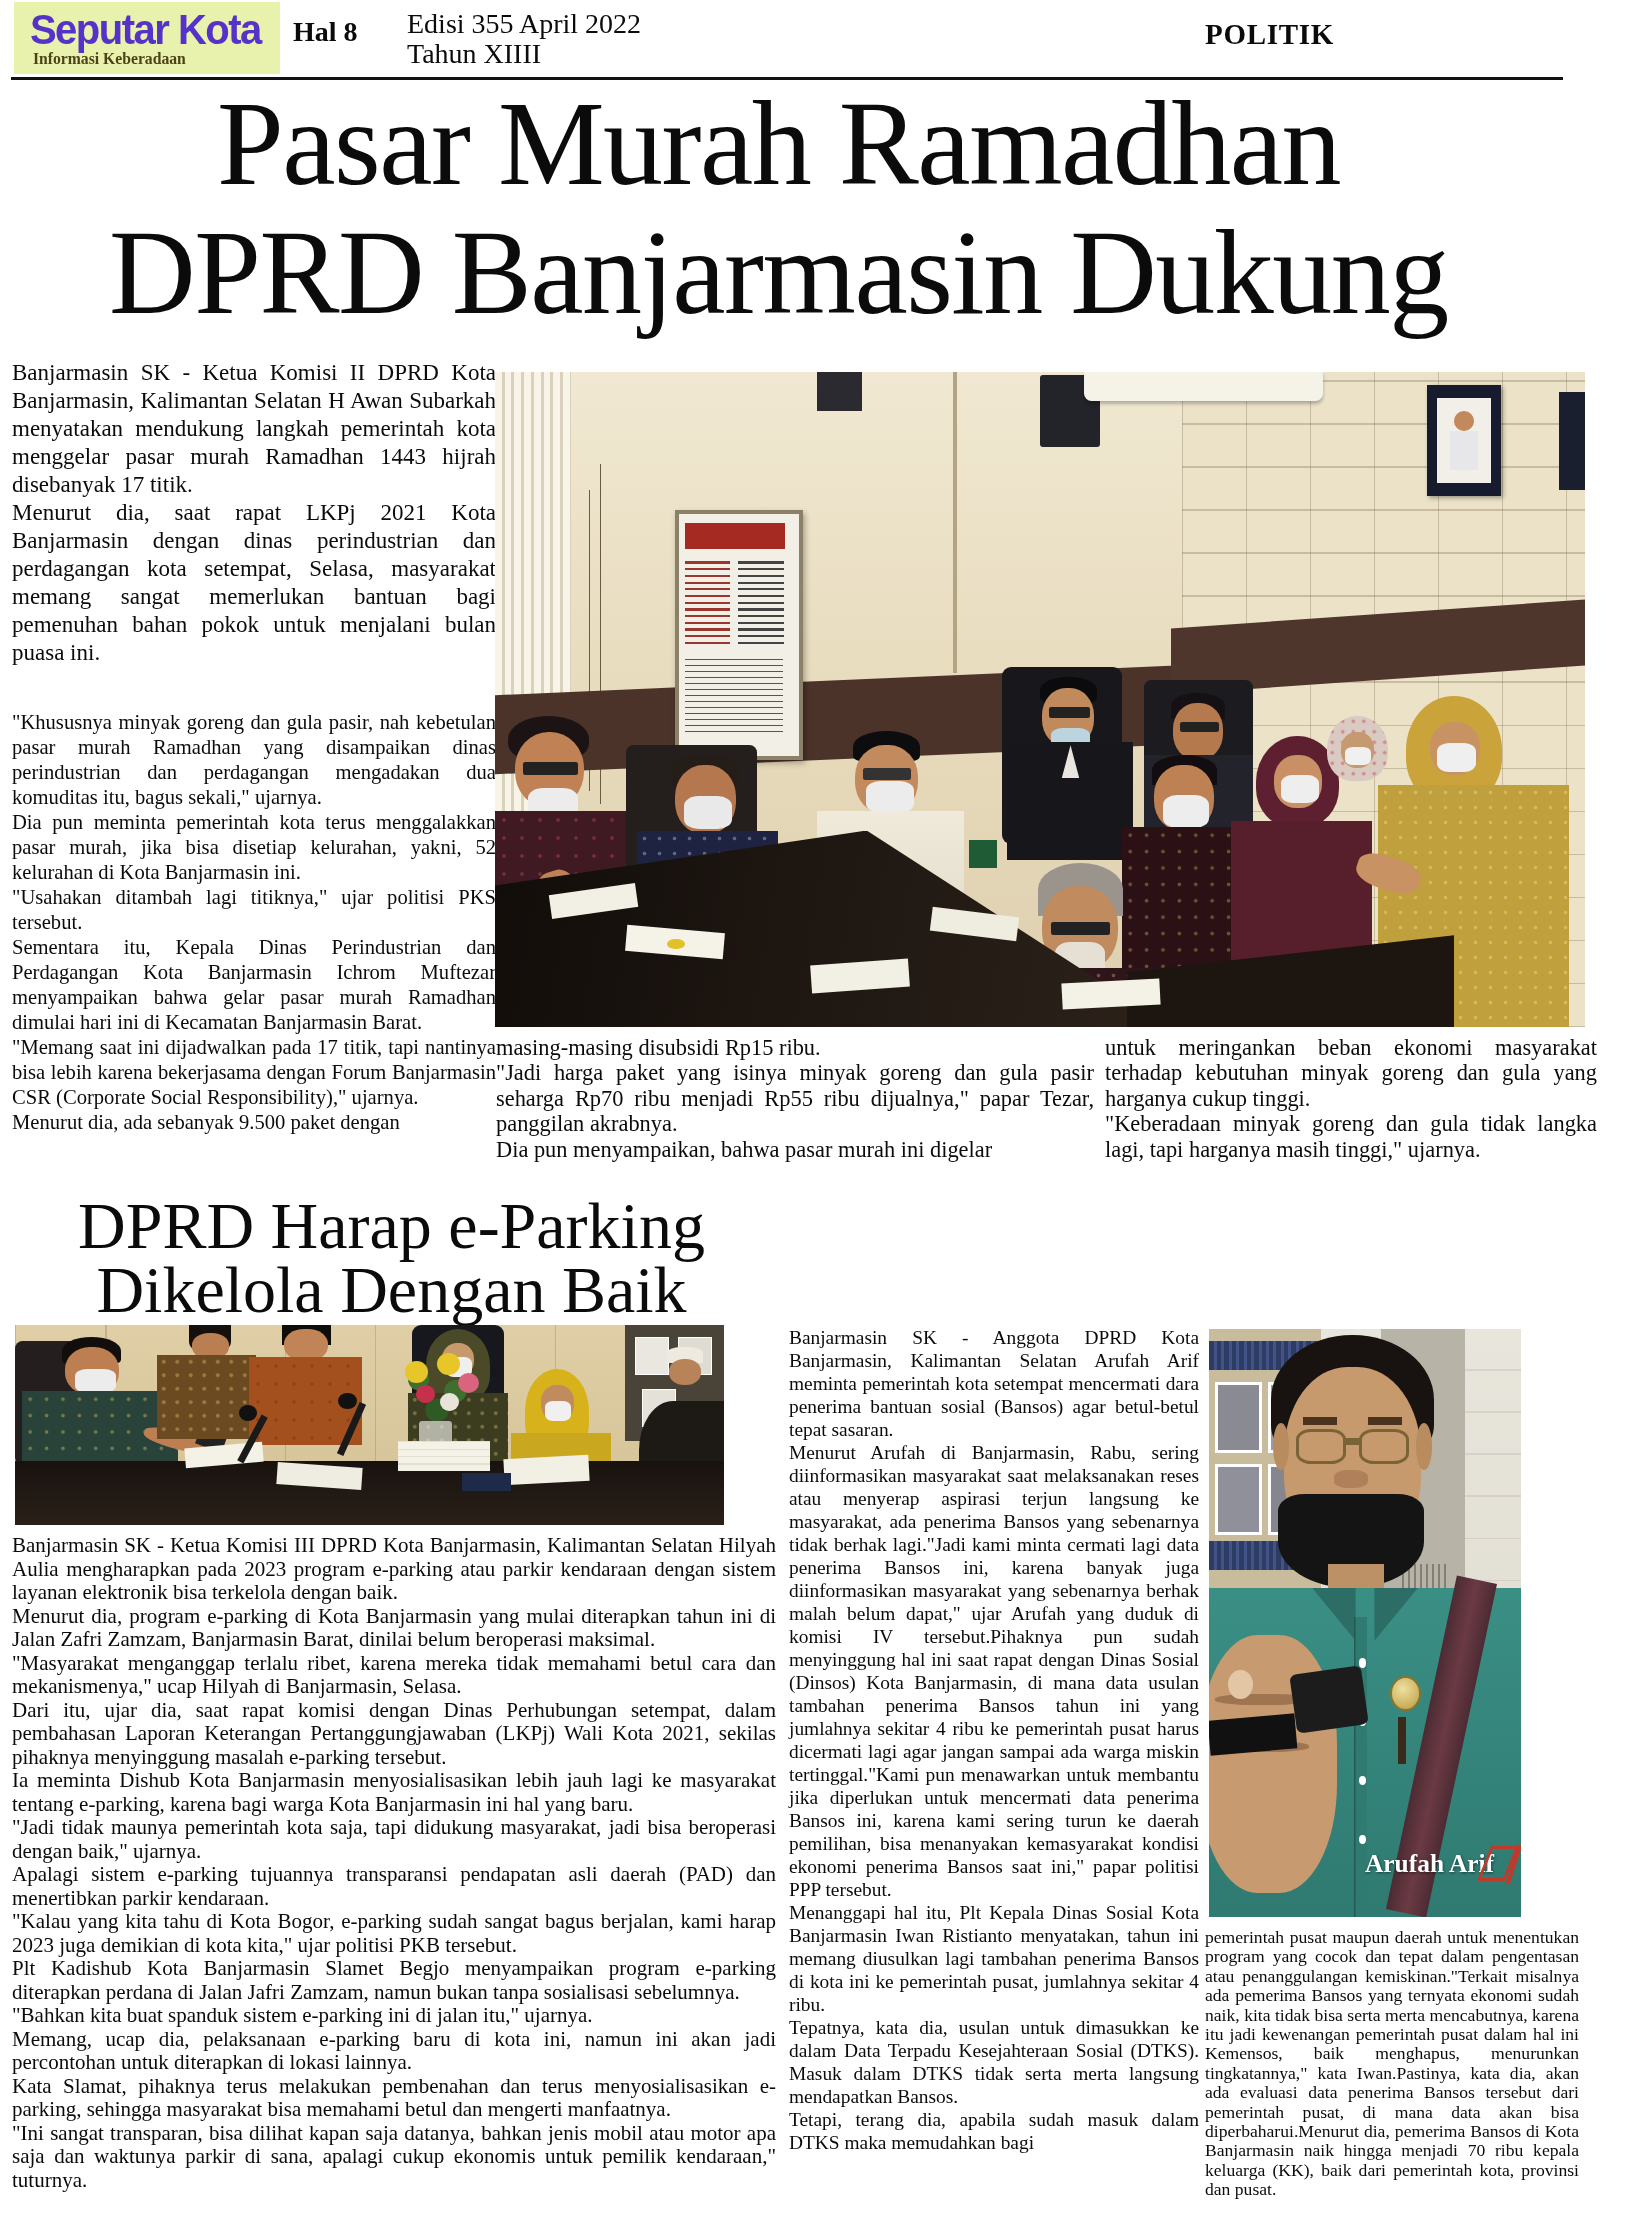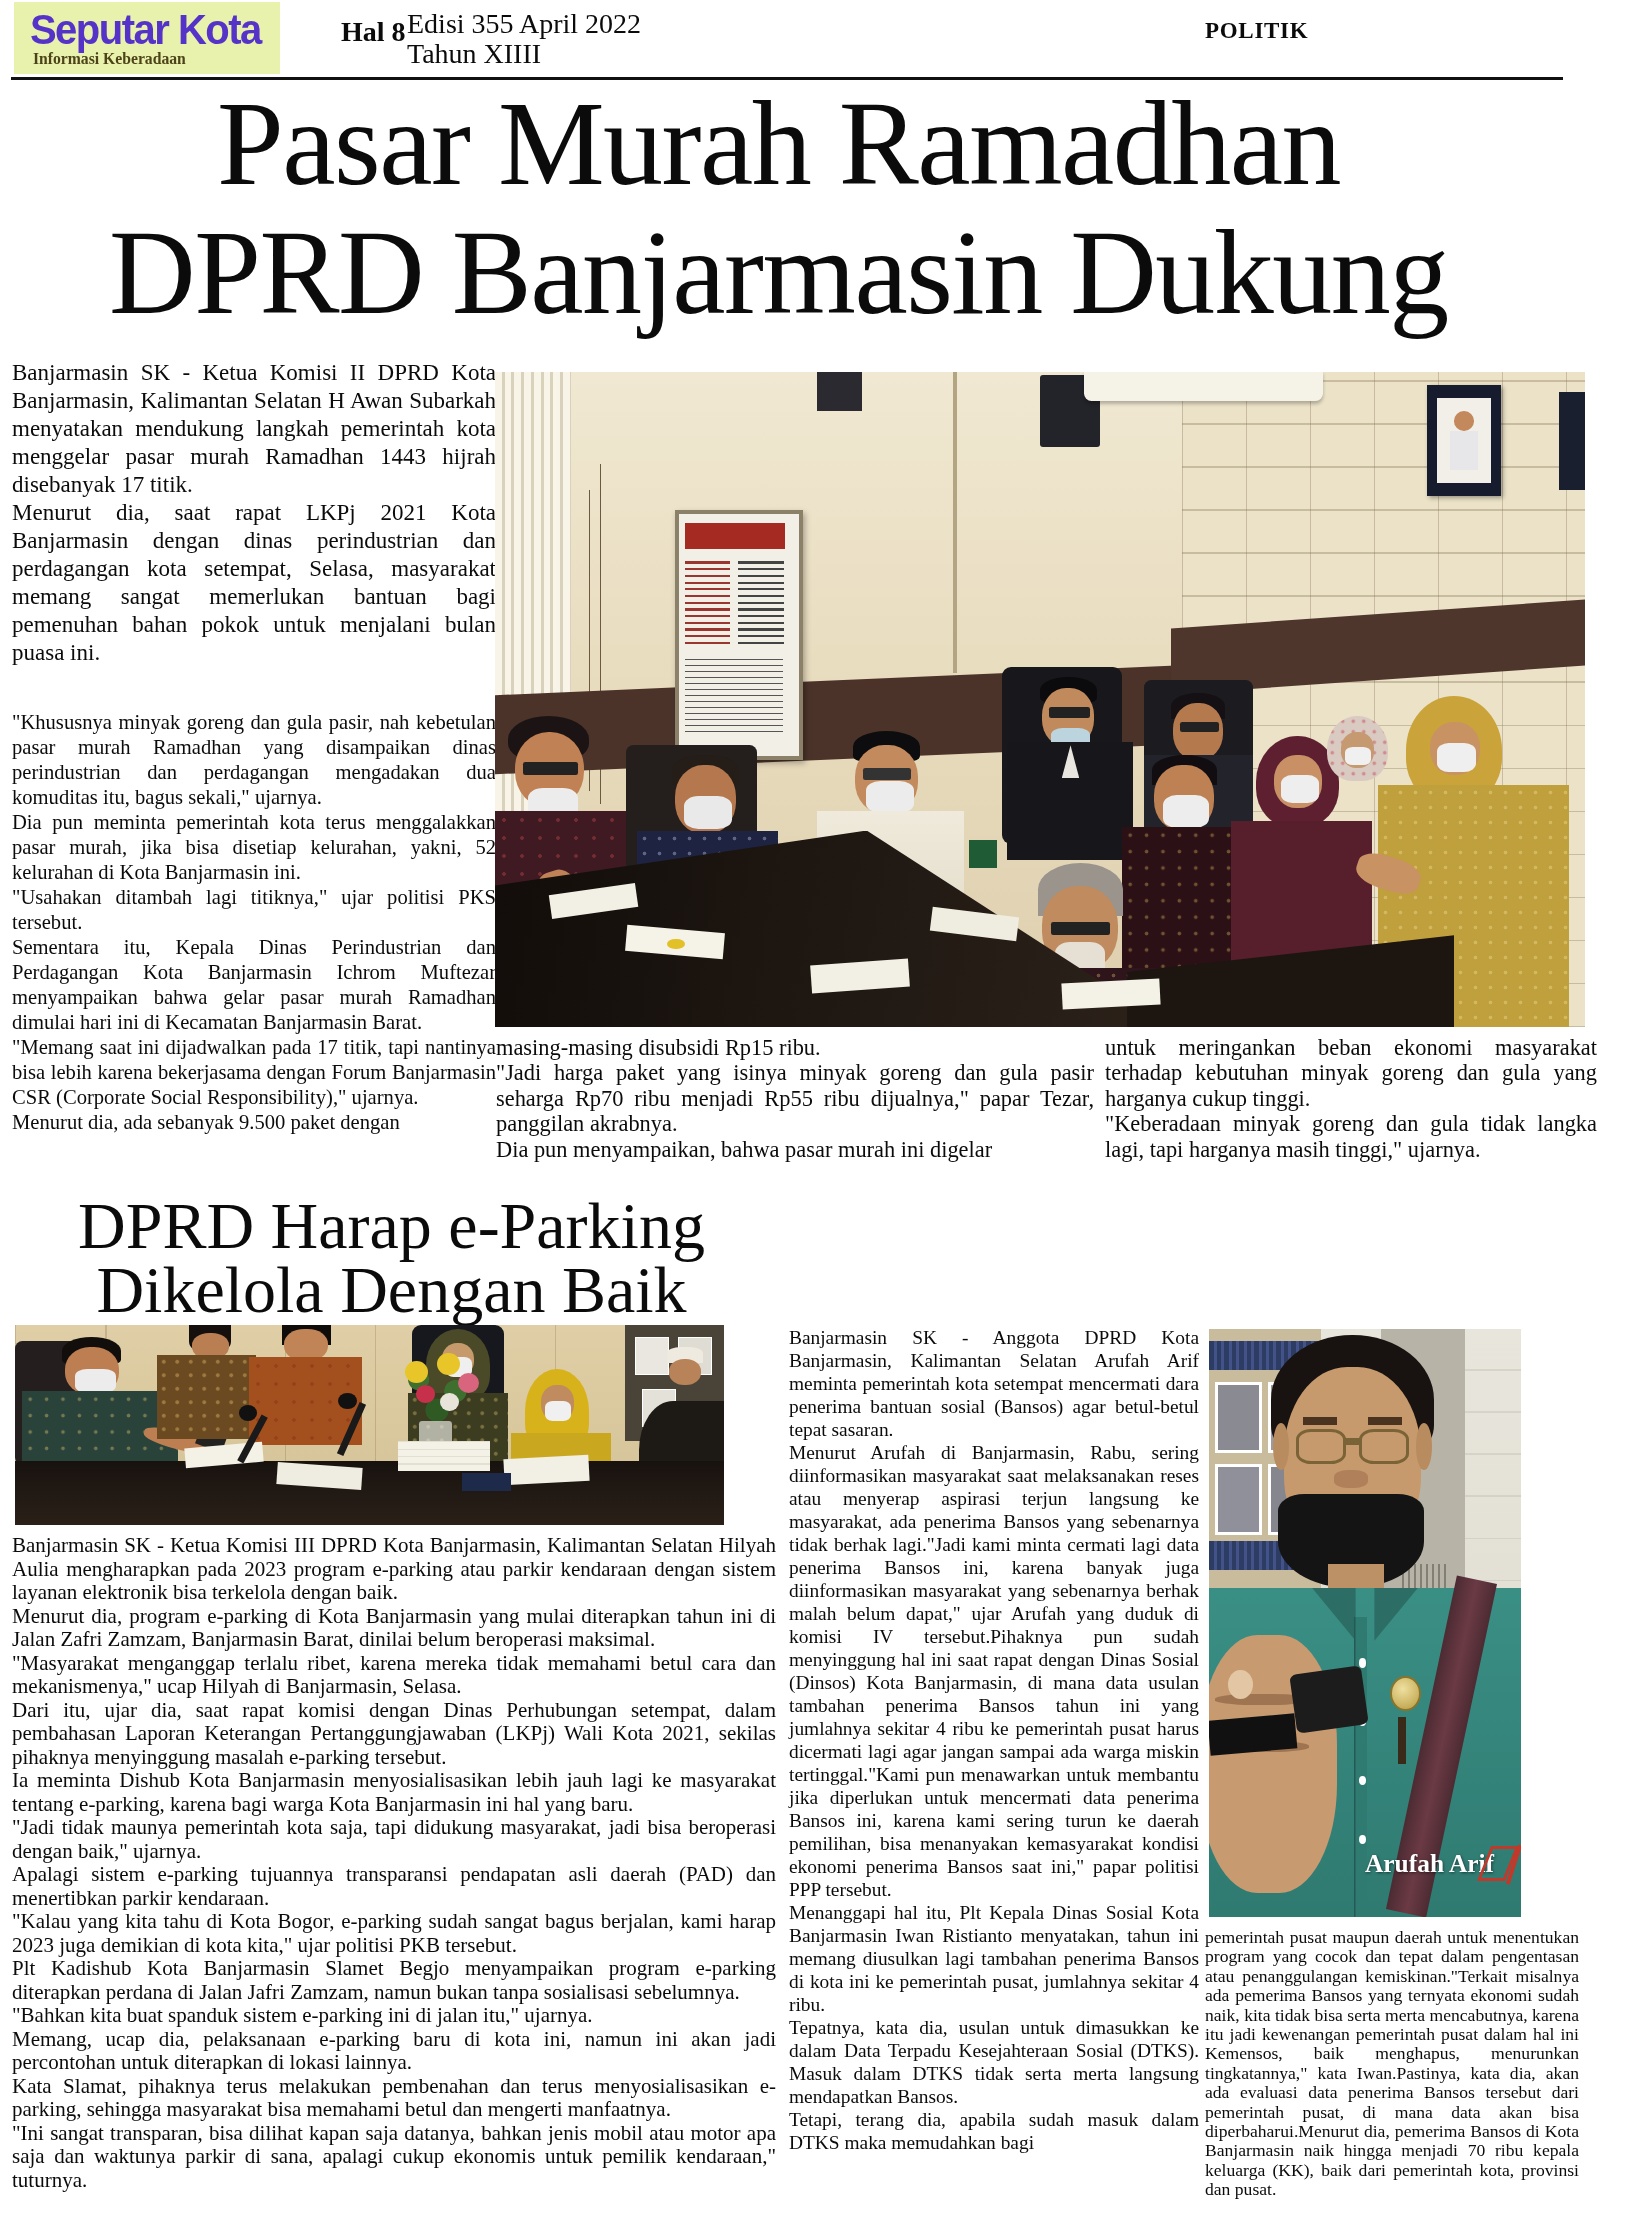--- a/index.html
+++ b/index.html
@@ -8,23 +8,23 @@
   .abs{position:absolute;}
   .photo{position:absolute;overflow:hidden;background:#d9cba8;}
   .photo i{position:absolute;display:block;}
   .bodytext{white-space:pre-line;text-align:justify;}
   
   .logo-box{left:13.5px;top:1.5px;width:266px;height:72px;background:#e9f2ad;}
   .logo-title{left:16.4px;top:3px;width:247px;font-family:"Liberation Sans",sans-serif;
       font-weight:bold;font-size:40px;color:#5533c9;letter-spacing:-1.5px;transform:scaleY(1.08);transform-origin:top left;}
   .logo-tagline{left:19.4px;top:48px;font-family:"Liberation Serif",serif;font-weight:bold;
       font-size:15.7px;color:#4c4418;}
-  .page-label{left:293px;top:16.4px;font-size:28px;font-weight:bold;margin-left:48px;}
+  .page-label{left:293px;top:16.4px;font-size:28px;font-weight:bold;}
   .edition{left:407px;top:9px;font-size:28px;line-height:30px;}
-  .section-label{left:1205px;top:18px;font-size:23px;font-weight:bold;letter-spacing:0.7px;}
+  .section-label{left:1205px;top:18px;font-size:29px;font-weight:bold;letter-spacing:0.7px;}
   .rule{left:10.5px;top:77px;width:1552px;height:3px;background:#111;}
   
   .headline{left:46px;top:79px;width:1465px;text-align:center;font-size:120px;line-height:129px;letter-spacing:-1.5px;}
   .subhead{position:absolute;text-align:center;font-size:66px;line-height:64px;}
   .subhead.left{left:10.5px;top:1194px;width:762px;}
   .subhead.right{left:811px;top:1194px;width:837px;}
   
   .a1col{left:12px;top:359px;width:484px;}
   .a1p1{font-size:23px;line-height:28px;margin:0 0 43px 0;}
   .a1p2{font-size:20.6px;line-height:25px;}

